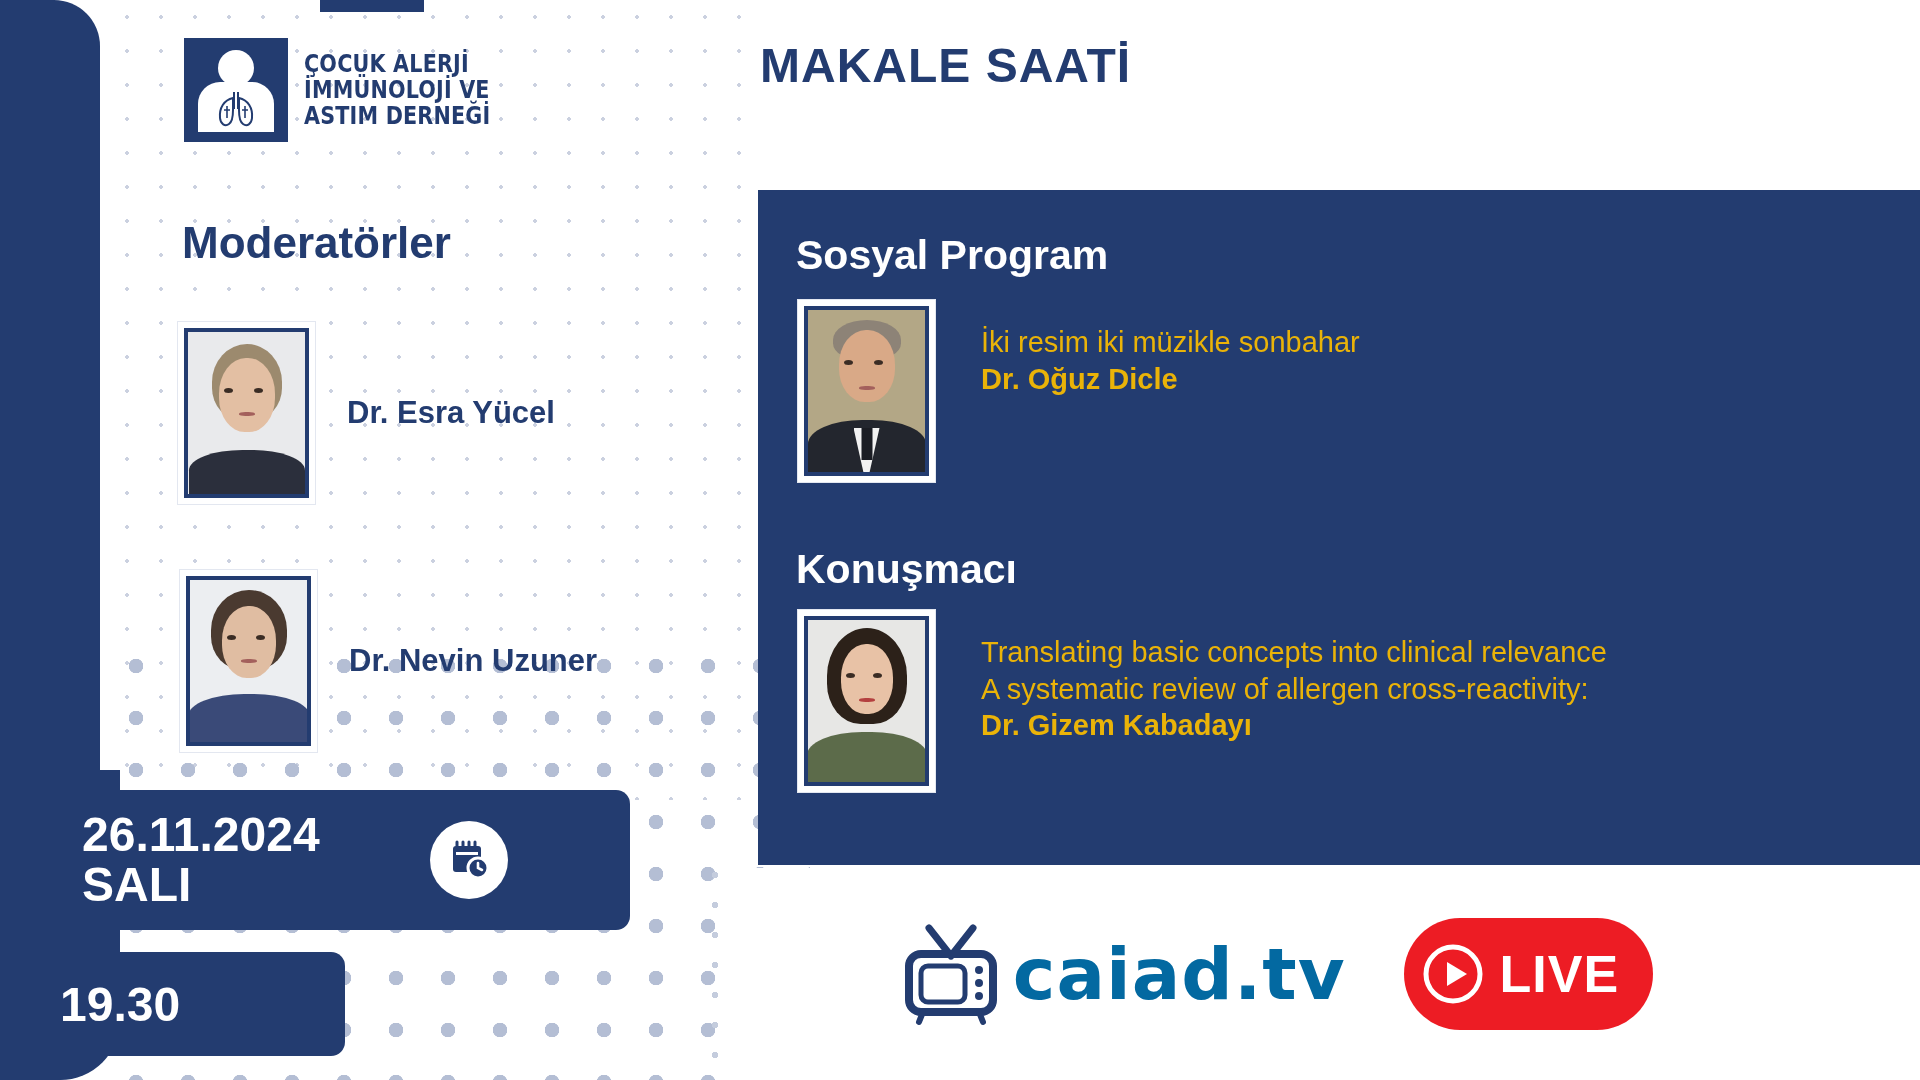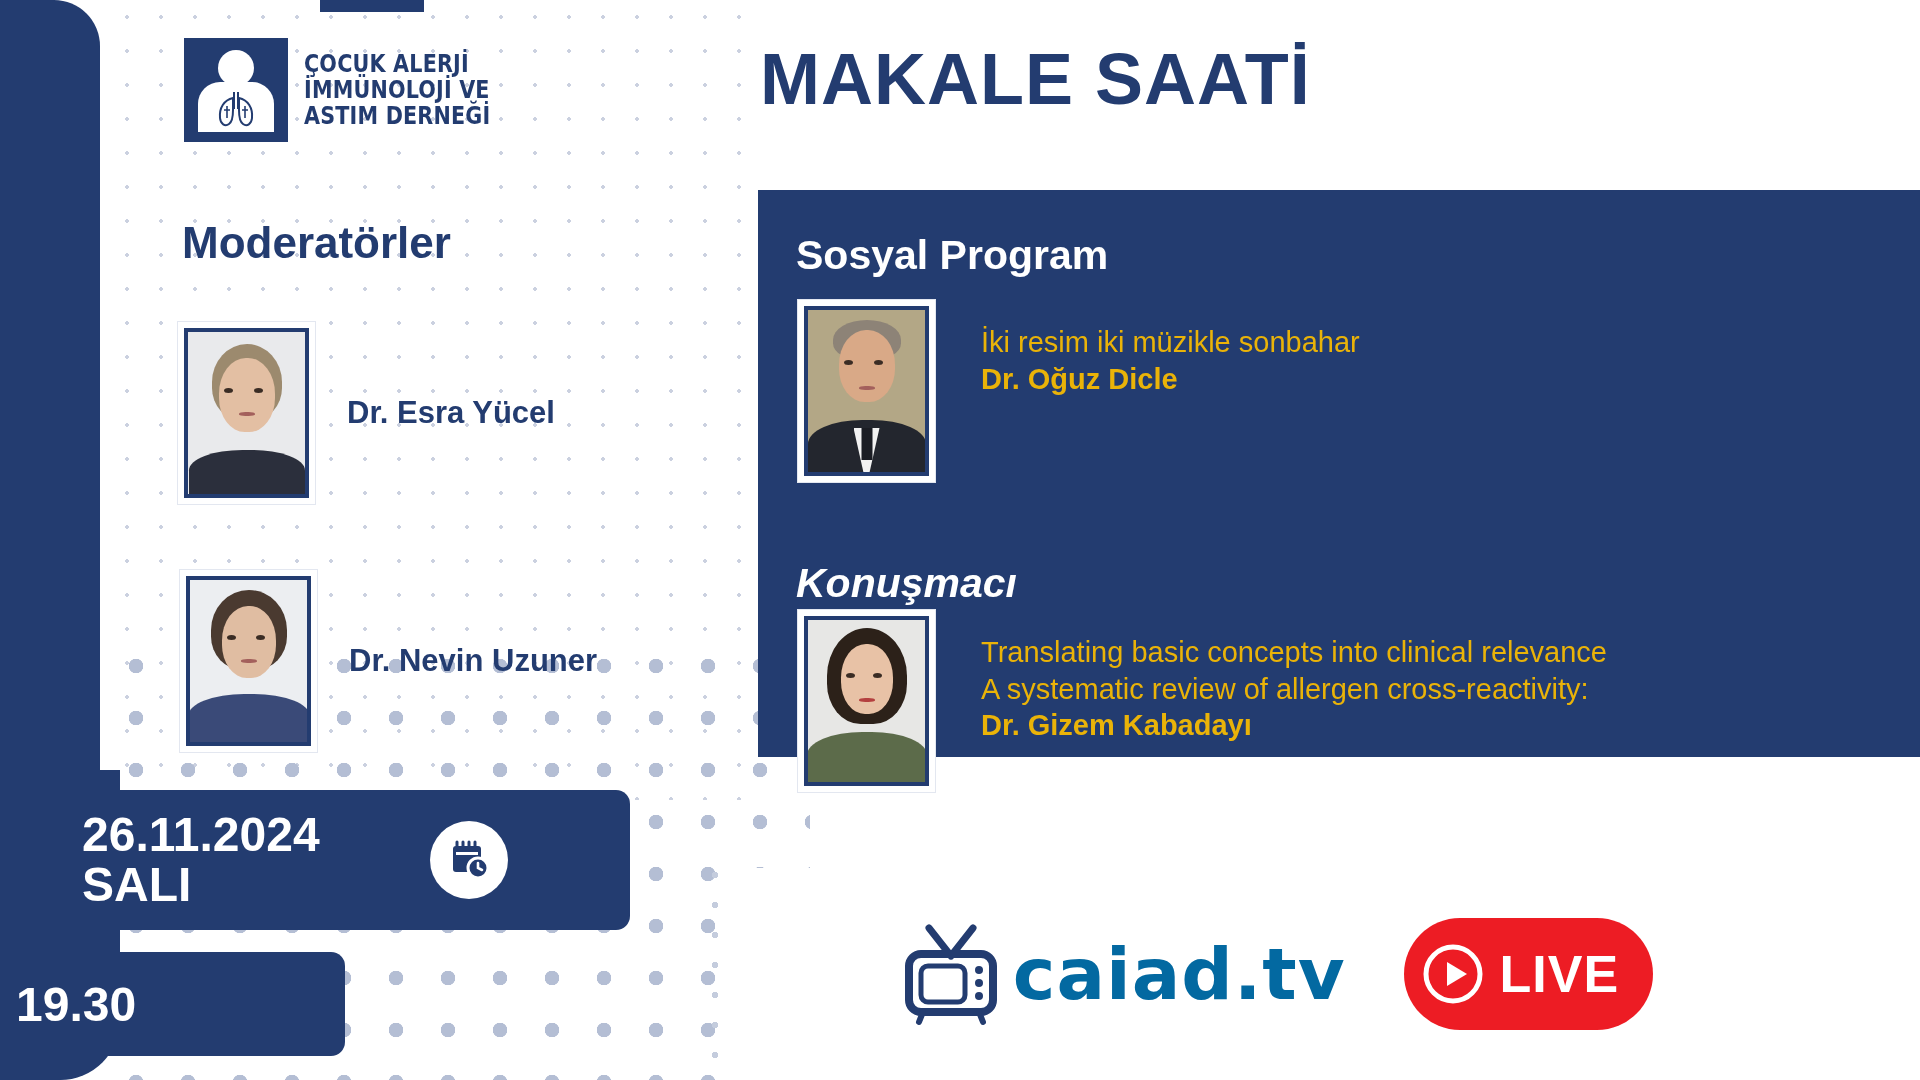--- a/index.html
+++ b/index.html
@@ -64,21 +64,21 @@
   .logo-text{
     color:#233c70;font-weight:700;line-height:1.04;
     font-size:25px;letter-spacing:.2px;
     font-family:"DejaVu Sans Condensed","Liberation Sans Narrow","Liberation Sans",sans-serif;
     transform:scaleX(.92);transform-origin:left center;
   }
 
   
   .headline{
     position:absolute;left:760px;top:38px;
-    color:#233c70;font-size:72px;font-weight:800;letter-spacing:1px;
+    color:#233c70;font-size:48px;font-weight:800;letter-spacing:1px;
     white-space:nowrap;
   }
 
   
   .mod-title{
     position:absolute;left:182px;top:218px;
     color:#233c70;font-size:44px;font-weight:700;
   }
   .mod-row{position:absolute;display:flex;align-items:center;gap:32px;}
   .mod-row.r1{left:178px;top:322px;}
@@ -113,32 +113,32 @@
   }
   .cal-badge{
     position:absolute;left:470px;top:50%;transform:translateY(-50%);
     width:78px;height:78px;border-radius:50%;background:#fff;
     display:flex;align-items:center;justify-content:center;
   }
   .time-pill{
     position:absolute;left:-40px;top:952px;width:385px;height:104px;
     background:#233c70;border-radius:14px;display:flex;align-items:center;
   }
-  .time-text{margin-left:56px;color:#fff;font-weight:800;font-size:48px;}
+  .time-text{margin-left:100px;color:#fff;font-weight:800;font-size:48px;}
 
   
   .card{
-    position:absolute;left:758px;top:190px;width:1162px;height:567px;
+    position:absolute;left:758px;top:190px;width:1162px;height:675px;
     background:#233c70;
   }
   .card h2{
     margin:0;color:#fff;font-weight:700;font-size:41px;
   }
   .sec-sosyal{position:absolute;left:38px;top:42px;}
-  .sec-konusmaci{position:absolute;left:38px;top:370px;font-style:italic;}
+  .sec-konusmaci{position:absolute;left:38px;top:356px;}
   .entry{position:absolute;display:flex;gap:46px;align-items:flex-start;}
   .entry.e1{left:40px;top:110px;}
   .entry.e2{left:40px;top:420px;}
   .entry .frame{background:#fff;}
   .entry .frame-inner{border-color:#233c70;}
   .entry .txt{color:#eab308;padding-top:24px;}
   .entry .line{font-size:29px;line-height:1.26;font-weight:400;}
   .entry .who{font-size:29px;font-weight:800;margin-top:2px;}
 
   

